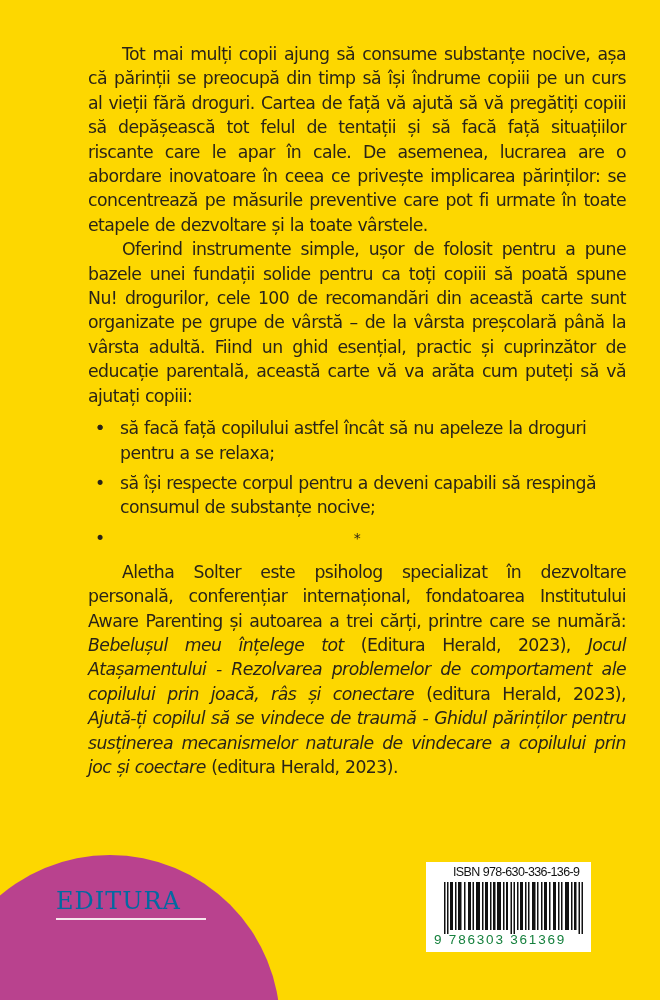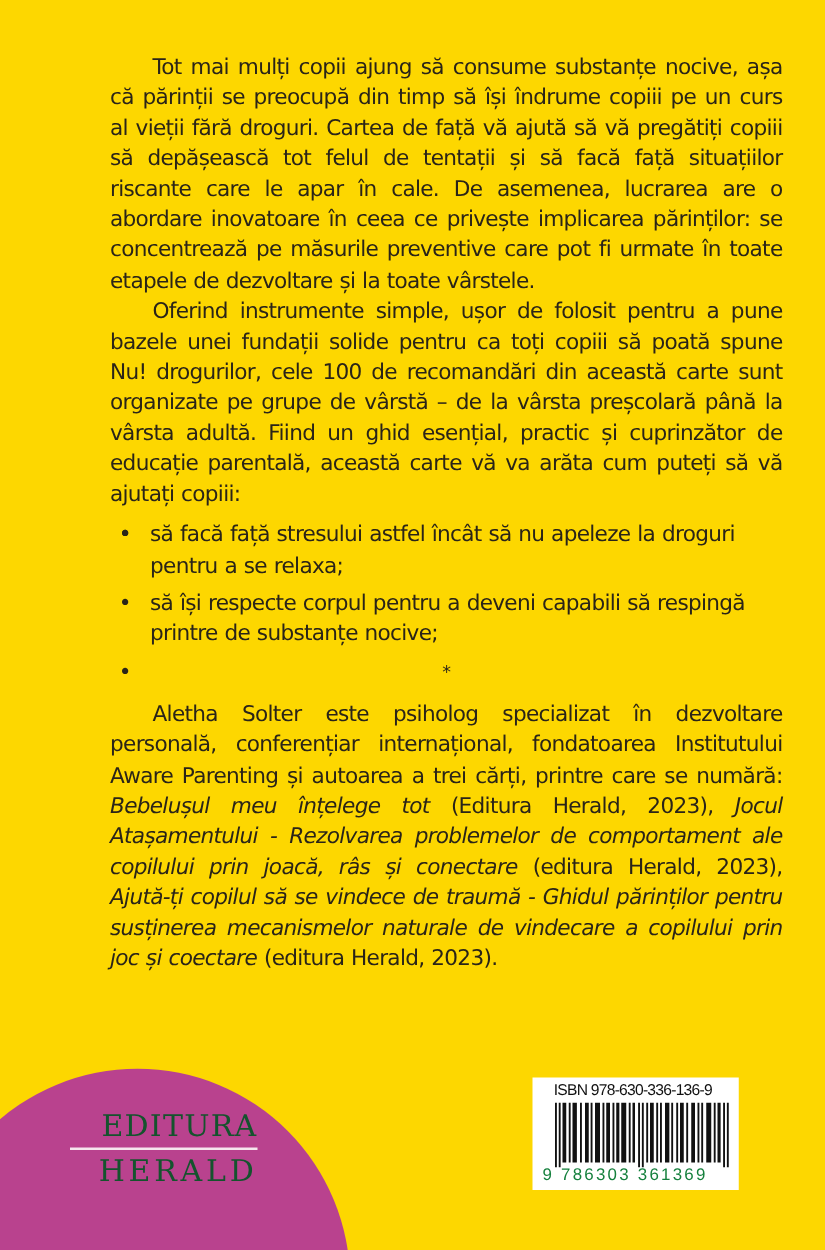--- a/index.html
+++ b/index.html
@@ -68,23 +68,23 @@
       width: 340px;
       height: 340px;
       border-radius: 50%;
       background: #B9428E;
     }
     .logo-text {
       position: absolute;
       left: 56px;
       top: 887px;
       width: 150px;
-      color: #14532d;
+      color: #0369a1;
       font-family: "DejaVu Serif", serif;
-      text-align: right;
+      text-align: left;
     }
     .logo-line1 {
       font-size: 24px;
       letter-spacing: 1px;
       line-height: 28px;
       display: block;
     }
     .logo-rule {
       height: 2px;
       background: #F6E6EE;
@@ -100,21 +100,21 @@
     .isbn-box {
       position: absolute;
       left: 426px;
       top: 862px;
       width: 165px;
       height: 90px;
       background: #ffffff;
     }
     .isbn-text {
       position: absolute;
-      left: 17px;
+      left: 27px;
       top: 3px;
       font-family: "Liberation Sans Narrow", "Liberation Sans", sans-serif;
       font-size: 12.5px;
       letter-spacing: -0.6px;
       color: #111;
       white-space: nowrap;
     }
     .barcode {
       position: absolute;
       left: 18px;
@@ -139,41 +139,40 @@
 <div class="text-block">
   <p class="para">Tot mai mulți copii ajung să consume substanțe nocive, așa că părinții se preocupă din timp să își îndrume copiii pe un curs al vieții fără droguri. Cartea de față vă ajută să vă pregătiți copiii să depășească tot felul de tentații și să facă față situațiilor riscante care le apar în cale. De asemenea, lucrarea are o abordare inovatoare în ceea ce privește implicarea părinților: se concentrează pe măsurile preventive care pot fi urmate în toate etapele de dezvoltare și la toate vârstele.</p>
   <p class="para">Oferind instrumente simple, ușor de folosit pentru a pune bazele unei fundații solide pentru ca toți copiii să poată spune Nu! drogurilor, cele 100 de recomandări din această carte sunt organizate pe grupe de vârstă – de la vârsta preșcolară până la vârsta adultă. Fiind un ghid esențial, practic și cuprinzător de educație parentală, această carte vă va arăta cum puteți să vă ajutați copiii:</p>
 
   <ul class="bullets">
     <li class="bullet-item">
       <span class="bullet-dot">•</span>
     </li>
     <li class="bullet-item">
       <span class="bullet-dot">•</span>
-      <span>să facă față stresului astfel încât să nu apeleze la droguri pentru a se relaxa;</span>
-    </li>
-    <li class="bullet-item">
-      <span class="bullet-dot">•</span>
-      <span>să își respecte corpul pentru a deveni capabili să respingă printre de substanțe nocive;</span>
+      <span>să facă față copilului astfel încât să nu apeleze la droguri pentru a se relaxa;</span>
+    </li>
+    <li class="bullet-item">
+      <span class="bullet-dot">•</span>
+      <span>să își respecte corpul pentru a deveni capabili să respingă consumul de substanțe nocive;</span>
     </li>
     <li class="bullet-item">
       <span class="bullet-dot">•</span>
     </li>
   </ul>
 
   <div class="separator">*</div>
 
   <p class="author-para"><span>Aletha Solter este psiholog specializat în dezvoltare personală, conferențiar internațional, fondatoarea Institutului Aware Parenting și autoarea a trei cărți, printre care se numără: </span><i>Bebelușul meu înțelege tot</i><span> (Editura Herald, 2023), </span><i>Jocul Atașamentului - Rezolvarea problemelor de comportament ale copilului prin joacă, râs și conectare</i><span> (editura Herald, 2023), </span><i>Ajută-ți copilul să se vindece de traumă - Ghidul părinților pentru susținerea mecanismelor naturale de vindecare a copilului prin joc și coectare</i><span> (editura Herald, 2023).</span></p>
 </div>
 
 <div class="logo-circle"></div>
 <div class="logo-text">
   <span class="logo-line1">EDITURA</span>
   <div class="logo-rule"></div>
-  <span class="logo-line2">HERALD</span>
 </div>
 
 <div class="isbn-box">
   <div class="isbn-text">ISBN 978-630-336-136-9</div>
   <svg class="barcode" viewBox="0 0 142 52" preserveAspectRatio="none">
     <g fill="#111">
       <rect x="0" y="0" width="1.5" height="52"></rect>
       <rect x="3" y="0" width="1.5" height="52"></rect>
       <rect x="6" y="0" width="3" height="48"></rect>
       <rect x="11" y="0" width="1.5" height="48"></rect>

